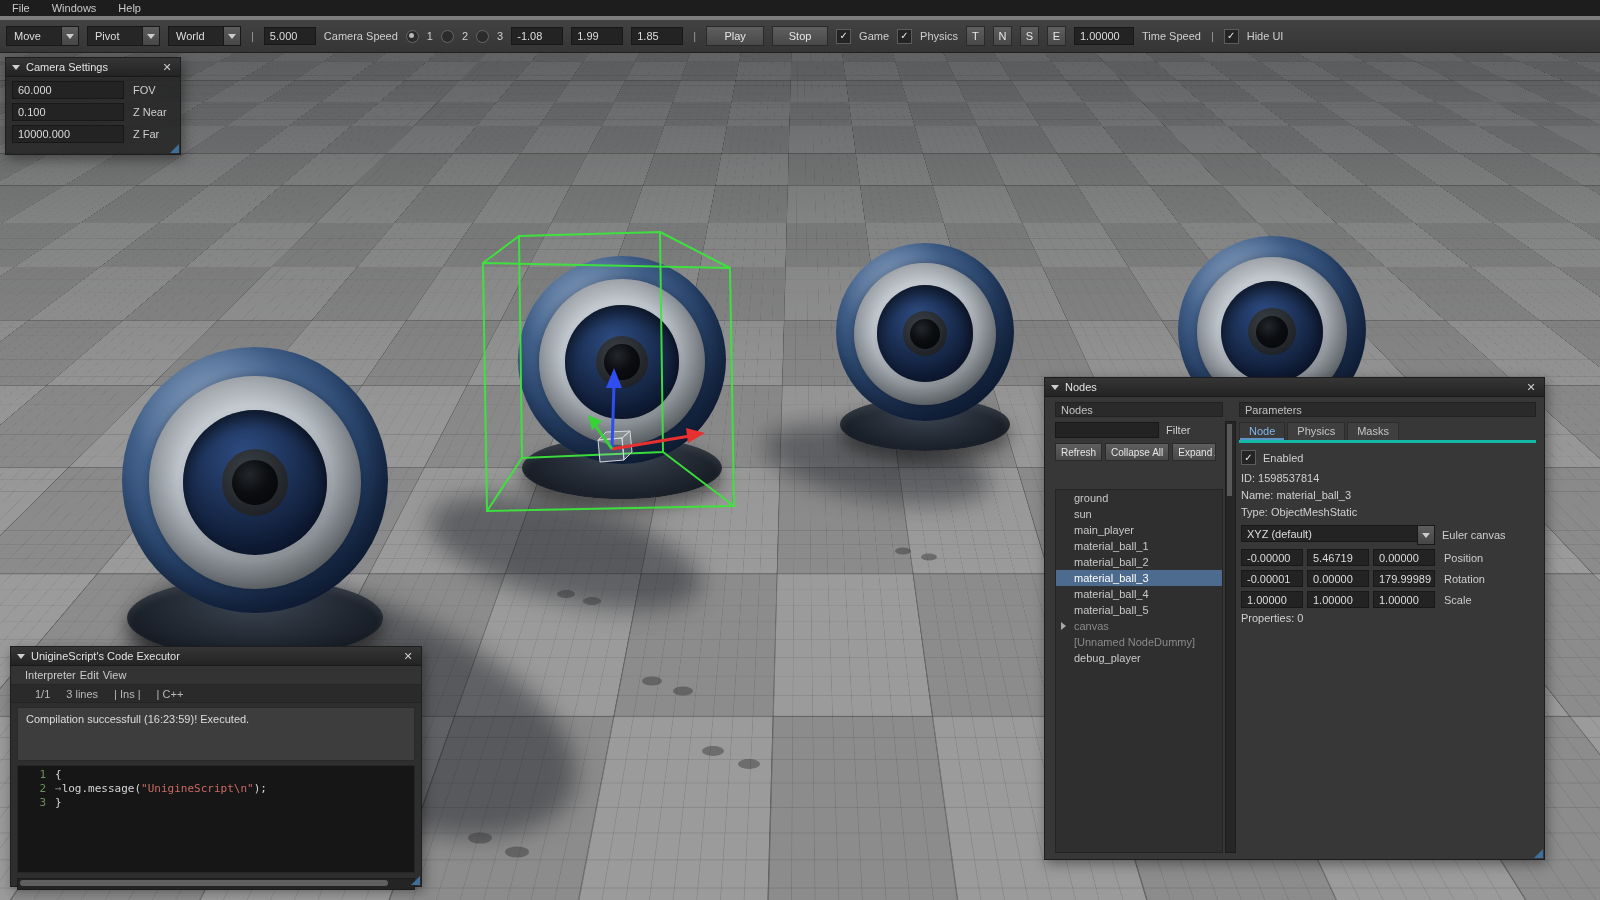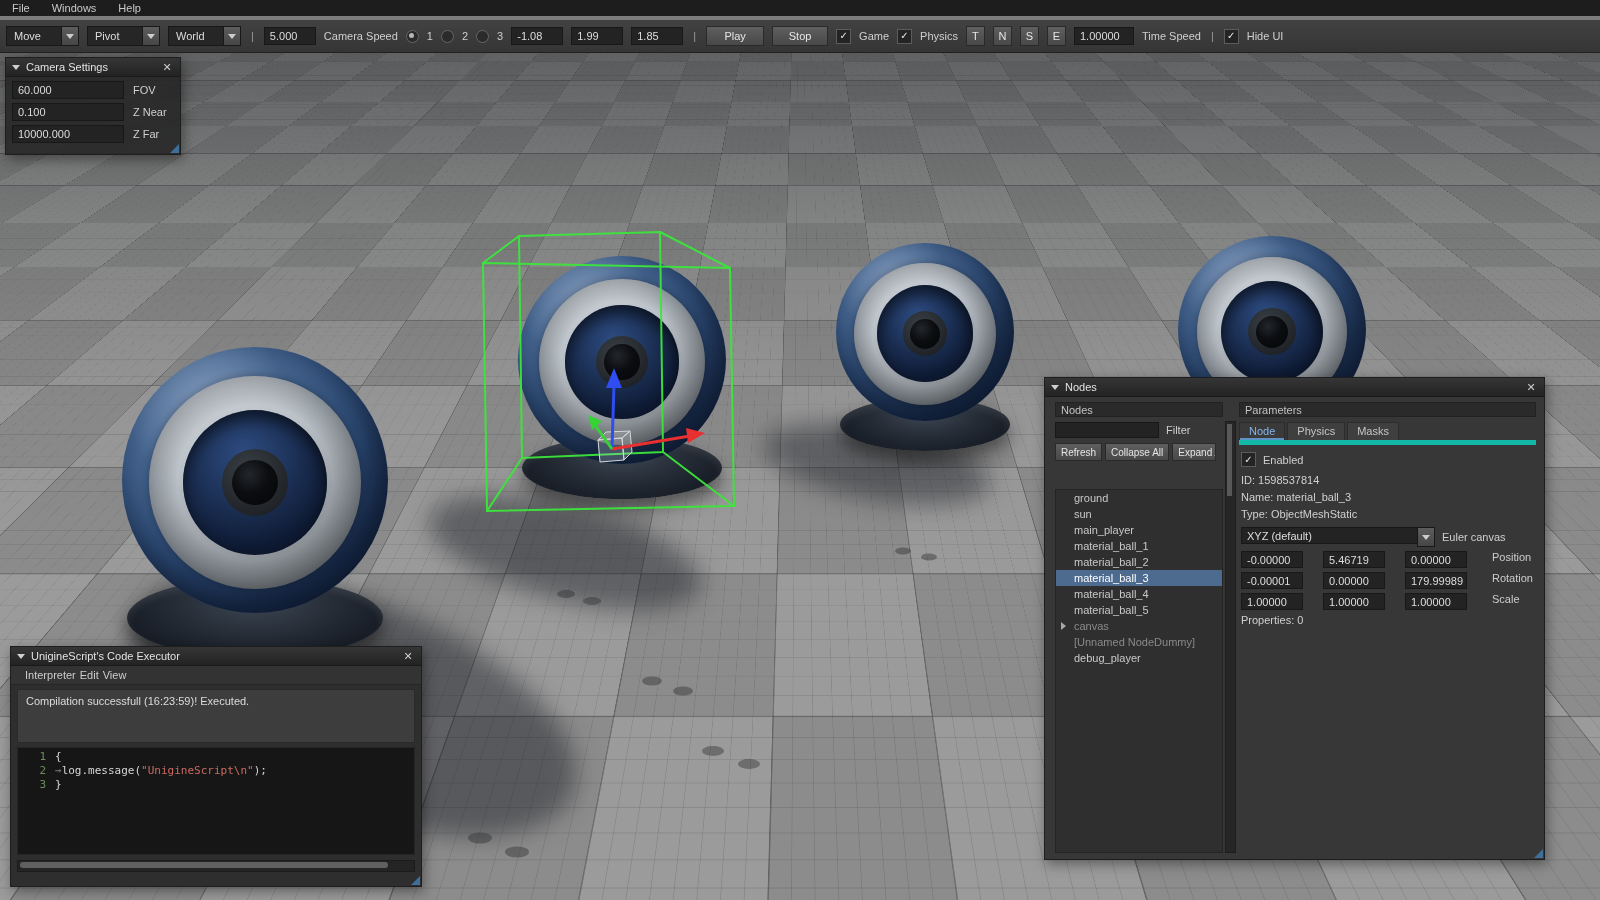--- a/index.html
+++ b/index.html
@@ -125,28 +125,28 @@
          overflow:hidden;}
   .nrow{position:relative;height:16px;line-height:16px;padding-left:18px;color:#c9c9c9;white-space:nowrap;}
   .nrow.sel{background:#4d6a8f;color:#fff;}
   .nrow.dim{color:#8a8a8a;}
   .twisty{position:absolute;left:5px;top:4px;width:0;height:0;border-top:4px solid transparent;
           border-bottom:4px solid transparent;border-left:5px solid #a8a8a8;}
   .vscroll{position:absolute;left:180px;top:43px;bottom:6px;width:9px;background:#262626;
            border:1px solid #1d1d1d;}
   .vthumb{position:absolute;left:1px;top:2px;width:5px;height:72px;background:#585858;}
   .rightcol{position:absolute;left:194px;top:24px;right:8px;bottom:6px;}
-  .tabbar{display:flex;gap:2px;margin:5px 0 0 0;border-bottom:5px solid #14b8a6;padding-bottom:0;}
+  .tabbar{display:flex;gap:2px;margin:5px 0 0 0;border-bottom:3px solid #14b8a6;padding-bottom:0;}
   .tab{padding:2px 9px 3px;background:#3f3f3f;border:1px solid #2c2c2c;border-bottom:none;color:#c5c5c5;}
   .tab.active{background:#3a3a3a;color:#84b5e8;box-shadow:inset 0 -2px 0 #5e93c6;}
   .enrow{display:flex;align-items:center;gap:7px;margin:7px 0 6px 2px;}
   .kv{margin:3px 0 0 2px;color:#d0d0d0;line-height:14px;}
   .eulrow{display:flex;align-items:center;gap:7px;margin:6px 0 4px 2px;}
   .eulrow .fld{width:176px;height:17px;}
-  .trow{display:flex;align-items:flex-start;gap:20px;margin:4px 0 0 2px;}
+  .trow{display:flex;align-items:center;gap:4px;margin:4px 0 0 2px;}
   .trow .fld{width:62px;height:17px;}
   .trow .tlabel{margin-left:5px;color:#ccc;}
 </style>
 </head>
 <body>
 
 <div class="menubar">
   <span>File</span>
   <span>Windows</span>
   <span>Help</span>
@@ -338,20 +338,26 @@
     <span class="tri-collapse"></span>
     <span>UnigineScript's Code Executor</span>
     <span class="sp"></span>
     <span class="xbtn">✕</span>
   </div>
   <div class="menurow">
     <span>Interpreter</span>
     <span>Edit</span>
     <span>View</span>
   </div>
+  <div class="statusrow">
+    <span>1/1</span>
+    <span>3 lines</span>
+    <span>| Ins |</span>
+    <span>| C++</span>
+  </div>
   <div class="outbox">
     <span>Compilation successfull (16:23:59)! Executed.</span>
   </div>
   <div class="codebox">
     <div class="cl">
       <span class="ln">1</span>
       <span class="ct">{</span>
     </div>
     <div class="cl">
       <span class="ln">2</span>

